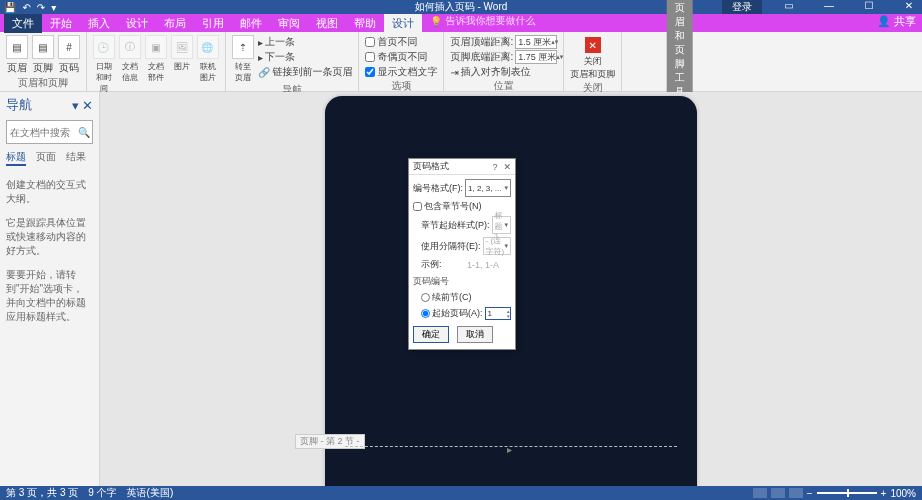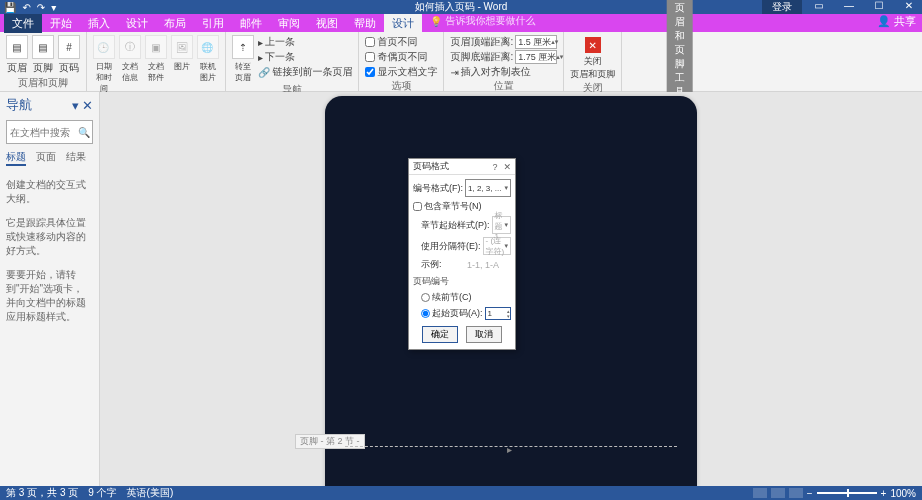--- a/index.html
+++ b/index.html
@@ -2,21 +2,21 @@
 <html><head>
 <meta charset="utf-8">
 <style>
 * { margin: 0; padding: 0; box-sizing: border-box; font-family: "Microsoft YaHei", sans-serif; }
 body { width: 922px; height: 500px; background: #e6e6e6; overflow: hidden; position: relative; font-size: 11px; }
 
 .titlebar { height: 14px; background: #2b579a; display: flex; align-items: center; color: #fff; font-size: 10px; }
 .titlebar-left { display: flex; gap: 6px; padding-left: 4px; }
 .titlebar-left span { cursor: pointer; }
 .titlebar-center { position: absolute; left: 50%; transform: translateX(-50%); display: flex; gap: 40px; }
-.titlebar-right { margin-left: auto; display: flex; gap: 4px; justify-content: center; }
+.titlebar-right { margin-left: auto; display: flex; gap: 14px; justify-content: center; }
 .titlebar-right .login { background: #1e3f6f; padding: 0 10px; }
 .titlebar-right .winbtn { width: 26px; text-align: center; }
 .tab-context { position: absolute; left: 252px; top: 0; background: #888; color: #fff; padding: 1px 8px; font-size: 10px; }
 
 .menubar { height: 18px; background: #d946ef; display: flex; align-items: flex-start; color: #fff; font-size: 11px; padding-left: 4px; }
 .menubar .tab { padding: 2px 8px; cursor: pointer; }
 .menubar .tab.active { background: #f3f3f3; color: #2b579a; }
 .menubar .filetab { background: #1e3f6f; }
 .menubar .tell { margin-left: 8px; opacity: .8; font-size: 10px; display: flex; align-items: center; gap: 3px; }
 .menubar .share { margin-left: auto; margin-right: 6px; }
@@ -59,21 +59,21 @@
 .dialog .dbody { padding: 4px 4px 6px; }
 .dialog .row { display: flex; align-items: center; gap: 2px; margin-bottom: 3px; }
 .dialog .row .lbl { flex: 0 0 44px; white-space: nowrap; }
 .dialog .row .combo { flex: 1; height: 13px; border: 1px solid #888; background: #fff; font-size: 8px; padding: 8px 2px; display: flex; align-items: center; justify-content: space-between; }
 .dialog .row .combo.dis { color: #aaa; border-color: #ccc; }
 .dialog .row input[type=checkbox], .dialog .row input[type=radio] { width: 9px; height: 9px; }
 .dialog .section { margin-top: 4px; margin-bottom: 3px; color: #555; }
 .dialog .indent { padding-left: 8px; }
 .dialog .spinner { width: 26px; height: 13px; border: 1px solid #2b579a; background: #fff; display: flex; align-items: center; justify-content: space-between; padding-left: 2px; font-size: 8px; }
 .dialog .spinner .sbtns { display: flex; flex-direction: column; font-size: 5px; line-height: 5px; color: #666; }
-.dialog .dbtns { display: flex; justify-content: center; gap: 8px; margin-top: 6px; }
+.dialog .dbtns { display: flex; justify-content: flex-start; gap: 8px; margin-top: 6px; }
 .dialog .dbtns button { font-size: 9px; padding: 1px 8px; border: 1px solid #888; background: #f3f3f3; }
 .dialog .dbtns button.primary { border: 1px solid #2b579a; }
 
 .statusbar { position: absolute; left: 0; right: 0; bottom: 0; height: 14px; background: #2b579a; color: #fff; font-size: 10px; display: flex; align-items: center; padding: 0 6px; gap: 10px; }
 .statusbar .right { margin-left: auto; display: flex; gap: 4px; align-items: center; }
 .statusbar .viewbtn { width: 14px; height: 10px; background: rgba(255,255,255,.2); }
 .statusbar .zoomslider { width: 60px; height: 2px; background: #fff; position: relative; }
 .statusbar .zoomslider::after { content: ''; position: absolute; left: 50%; top: -3px; width: 2px; height: 8px; background: #fff; }
 
 .chev { font-size: 7px; color: #666; }

